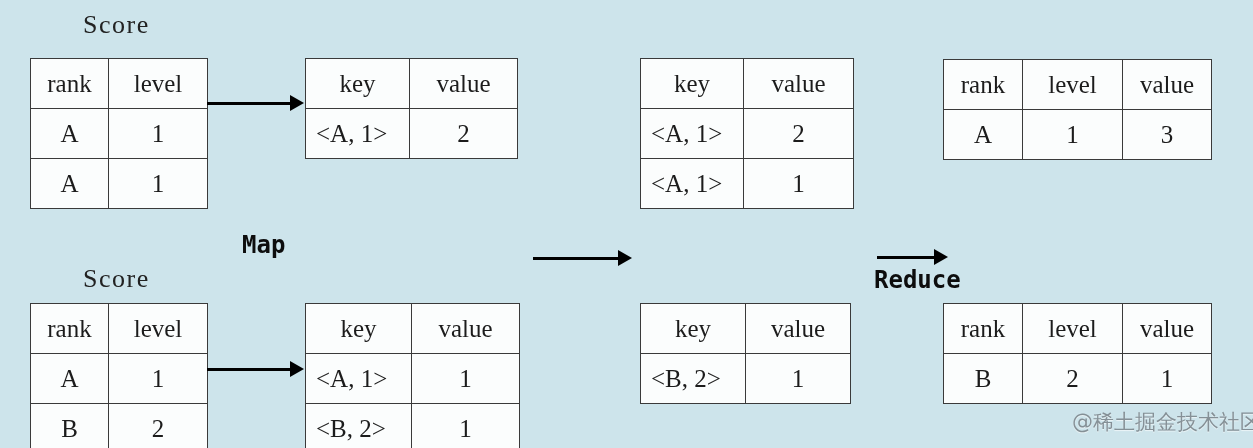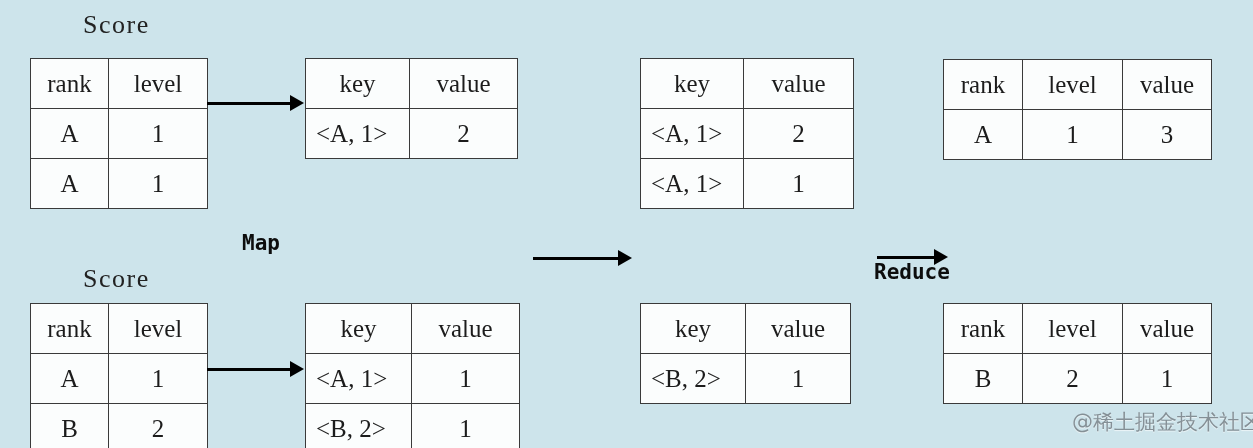--- a/index.html
+++ b/index.html
@@ -18,21 +18,21 @@
     overflow:hidden;white-space:nowrap;
   }
   .dtable td.key{text-align:left;padding-left:10px;}
   .hrow{height:44px}.brow{height:45px}
   .hrow-s{height:42px}.brow-s{height:40px}
   .score-label{
     position:absolute;font-size:26px;letter-spacing:1.5px;color:#222;
   }
   .stage-label{
     position:absolute;font-family:"DejaVu Sans Mono",monospace;
-    font-weight:bold;font-size:21px;color:#0d0d0d;letter-spacing:0;
+    font-weight:bold;font-size:24px;color:#0d0d0d;letter-spacing:0;
   }
   .arrow{position:absolute;height:16px;}
   .arrow .shaft{position:absolute;left:0;right:11px;top:6.5px;height:3px;background:#000;}
   .arrow .head{
     position:absolute;right:0;top:0;width:0;height:0;
     border-top:8px solid transparent;border-bottom:8px solid transparent;
     border-left:14px solid #000;
   }
   .wm-url{
     position:absolute;left:966px;top:421px;
@@ -141,21 +141,21 @@
 
   <div class="arrow" style="left:533px;top:250px;width:99px">
     <div class="shaft"></div>
     <div class="head"></div>
   </div>
 
   <div class="arrow" style="left:877px;top:249px;width:71px">
     <div class="shaft"></div>
     <div class="head"></div>
   </div>
-  <div class="stage-label" style="left:874px;top:260px">Reduce</div>
+  <div class="stage-label" style="left:874px;top:266px">Reduce</div>
 
   <div class="score-label" style="left:83px;top:264px">Score</div>
 
   <table class="dtable" style="left:30px;top:303px">
     <colgroup>
         <col style="width:78px">
         <col style="width:99px">
       </colgroup>
     <tbody>
         <tr class="hrow">

